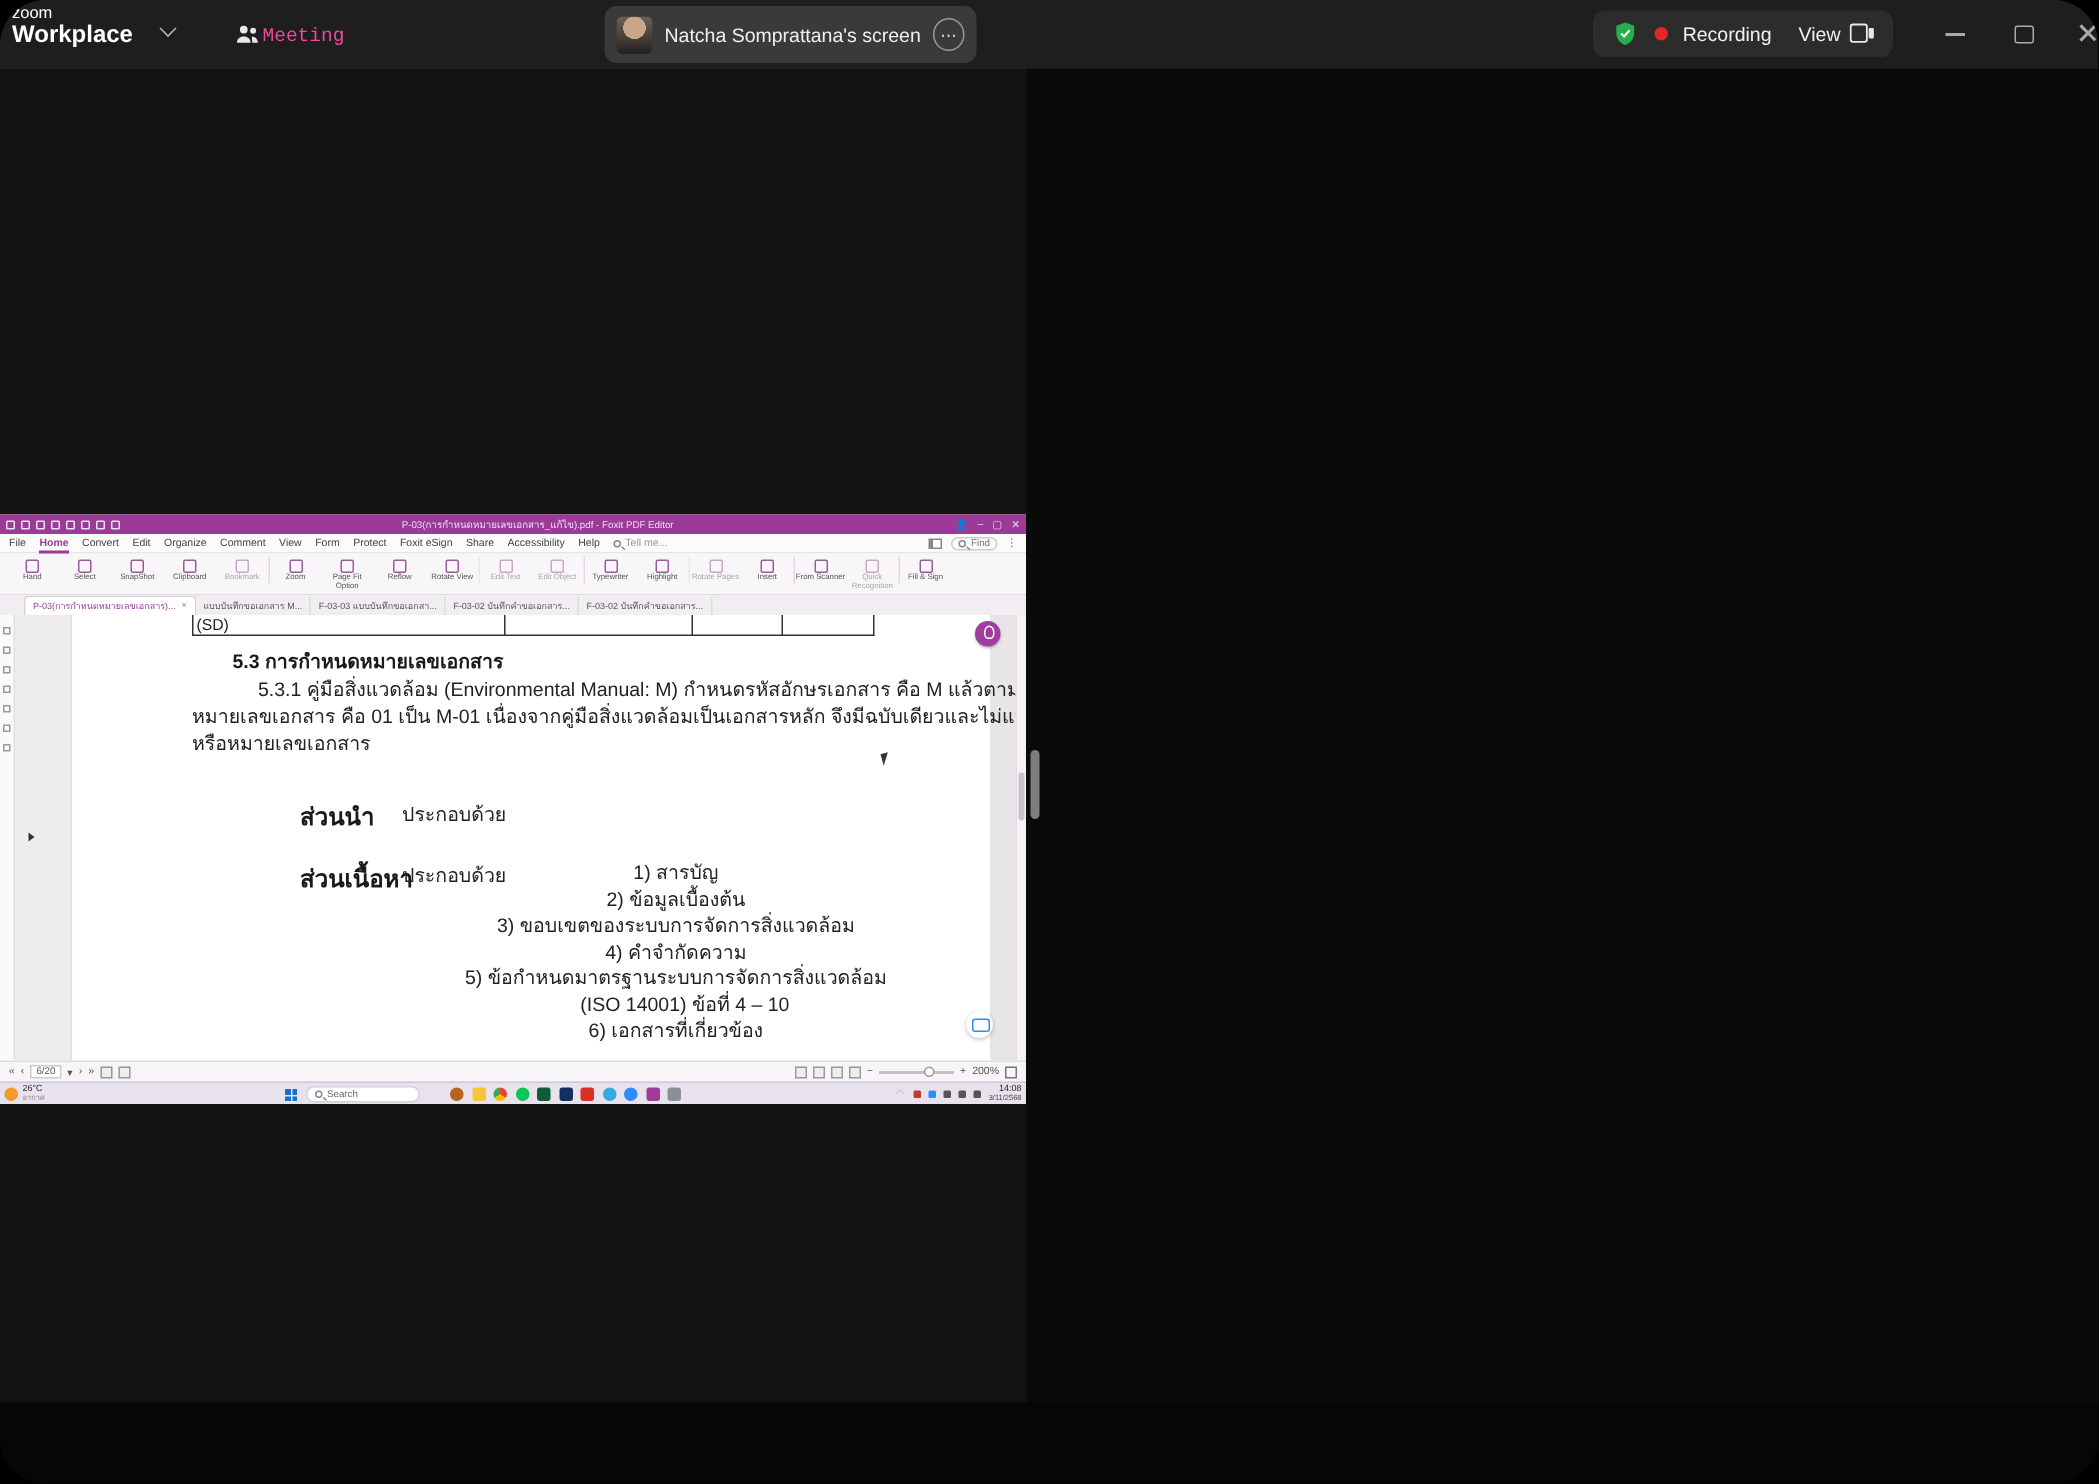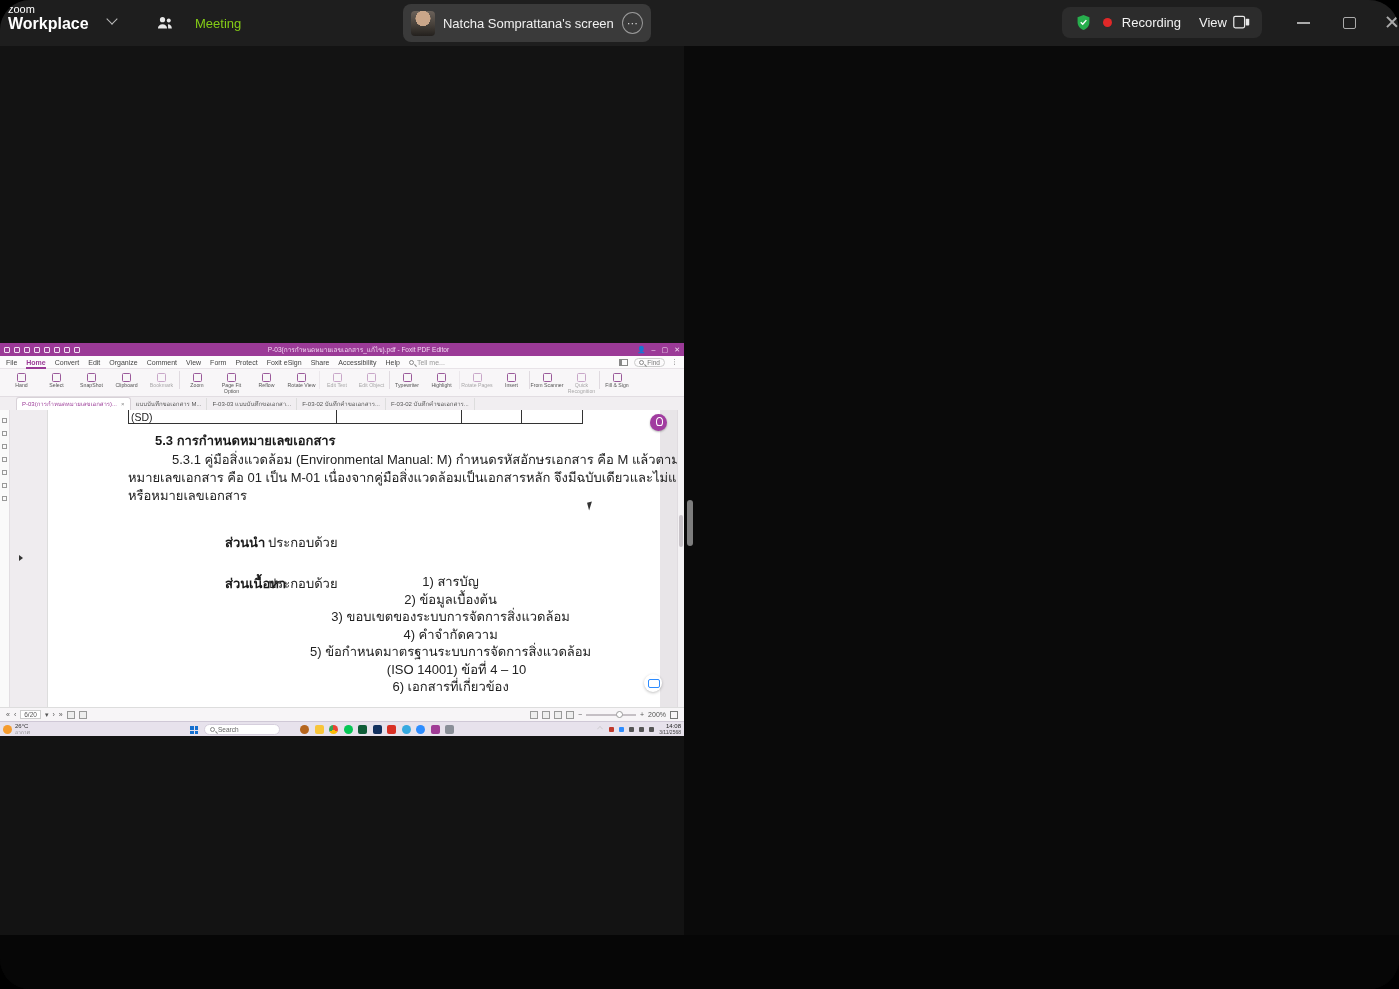--- a/index.html
+++ b/index.html
@@ -9,21 +9,21 @@
 
   
   .topbar { position:absolute; left:0; top:0; width:1399px; height:46px; background:#1e1e1e; }
   .brand { position:absolute; left:8px; top:4px; color:#fff; line-height:1; }
   .brand .b1 { font-size:11px; display:block; }
   .brand .b2 { font-size:16px; font-weight:bold; display:block; margin-top:1px; }
   .chev { display:inline-block; width:8px; height:8px; border-left:1.6px solid #bbb; border-top:1.6px solid #bbb; }
   .chev.down { transform:rotate(225deg); }
   .chev.up { transform:rotate(45deg); }
   .brand-chev { position:absolute; left:108px; top:15px; }
-  .tab-meeting { position:absolute; left:155px; top:8px; display:flex; align-items:center; gap:20px; color:#84cc16; font-size:13px; height:30px; }
+  .tab-meeting { position:absolute; left:155px; top:8px; display:flex; align-items:center; gap:0; color:#ec4899; font-size:13px; height:30px;font-family:Liberation Mono, monospace; }
   .tab-share { position:absolute; left:403px; top:4px; width:248px; height:38px; background:#3a3a3a; border-radius:8px; display:flex; align-items:center; gap:8px; padding:0 8px; }
   .tab-share .avatar { width:25px; height:25px; border-radius:4px; background:
       radial-gradient(circle at 50% 30%, #caa689 0 35%, transparent 36%),
       linear-gradient(180deg,#6b625a 0%, #46403a 55%, #23201d 100%); }
   .tab-share .lbl { color:#f0f0f0; font-size:13px; white-space:nowrap; flex:1; }
   .ellipsis-btn { width:22px; height:22px; border:1.5px solid #9a9a9a; border-radius:50%; color:#d8d8d8; font-size:11px; display:flex; align-items:center; justify-content:center; }
   .status-cluster { position:absolute; right:137px; top:7px; height:31px; background:#2c2c2c; border-radius:8px; display:flex; align-items:center; gap:10px; padding:0 12px; }
   .rec-dot { width:9px; height:9px; border-radius:50%; background:#e02828; }
   .status-cluster .txt { color:#f2f2f2; font-size:13px; }
   .view-wrap { display:flex; align-items:center; gap:6px; margin-left:8px; }
@@ -83,21 +83,21 @@
   .float-chat { position:absolute; left:644px; top:264px; width:18px; height:18px; border-radius:50%; background:#fff; box-shadow:0 1px 3px rgba(0,0,0,.25); }
   .float-chat::after { content:""; position:absolute; left:4px; top:5px; width:10px; height:7px; border:1.4px solid #2d8cff; border-radius:2px; }
   .cursor-arrow { position:absolute; left:540px; top:92px; width:0; height:0; border-left:5px solid #333; border-bottom:8px solid transparent; transform:rotate(-15deg); }
 
   
   .tbl { position:absolute; left:80px; top:0; width:455px; height:14px; border-left:1px solid #333; border-right:1px solid #333; border-bottom:1px solid #333; }
   .tbl i { position:absolute; top:0; width:1px; height:14px; background:#333; }
   .tbl .sd { position:absolute; left:2px; top:1px; font-size:10.5px; color:#222; }
   .doc-head { position:absolute; left:107px; top:20px; font-size:13px; font-weight:bold; white-space:nowrap; color:#1a1a1a; }
   .doc-line { position:absolute; font-size:13px; white-space:nowrap; color:#222; }
-  .sec-title { position:absolute; left:152px; font-size:13px; font-weight:bold; white-space:nowrap; color:#1a1a1a;margin-left:25px; }
+  .sec-title { position:absolute; left:152px; font-size:16px; font-weight:bold; white-space:nowrap; color:#1a1a1a; }
   .sec-prefix { position:absolute; left:220px; font-size:13px; white-space:nowrap; }
   .sec-items { position:absolute; left:262px; font-size:13px; }
   .sec-items div { height:17.5px; line-height:17.5px; white-space:nowrap; }
   .sec-items div.iso { margin-left:12px; }
 
   .pdf-statusbar { height:14px; background:#f7f5f7; border-top:1px solid #ddd; display:flex; align-items:center; gap:4px; padding:0 6px; font-size:7px; color:#555; }
   .pagebox { border:1px solid #ccc; background:#fff; padding:0 3px; font-size:6.5px; height:9px; line-height:8px; }
   .sb-right { margin-left:auto; display:flex; align-items:center; gap:4px; }
   .vm { width:8px; height:8px; border:1px solid #999; background:#eee; }
   .zoom-track { position:relative; width:50px; height:2px; background:#c5c0c5; }

